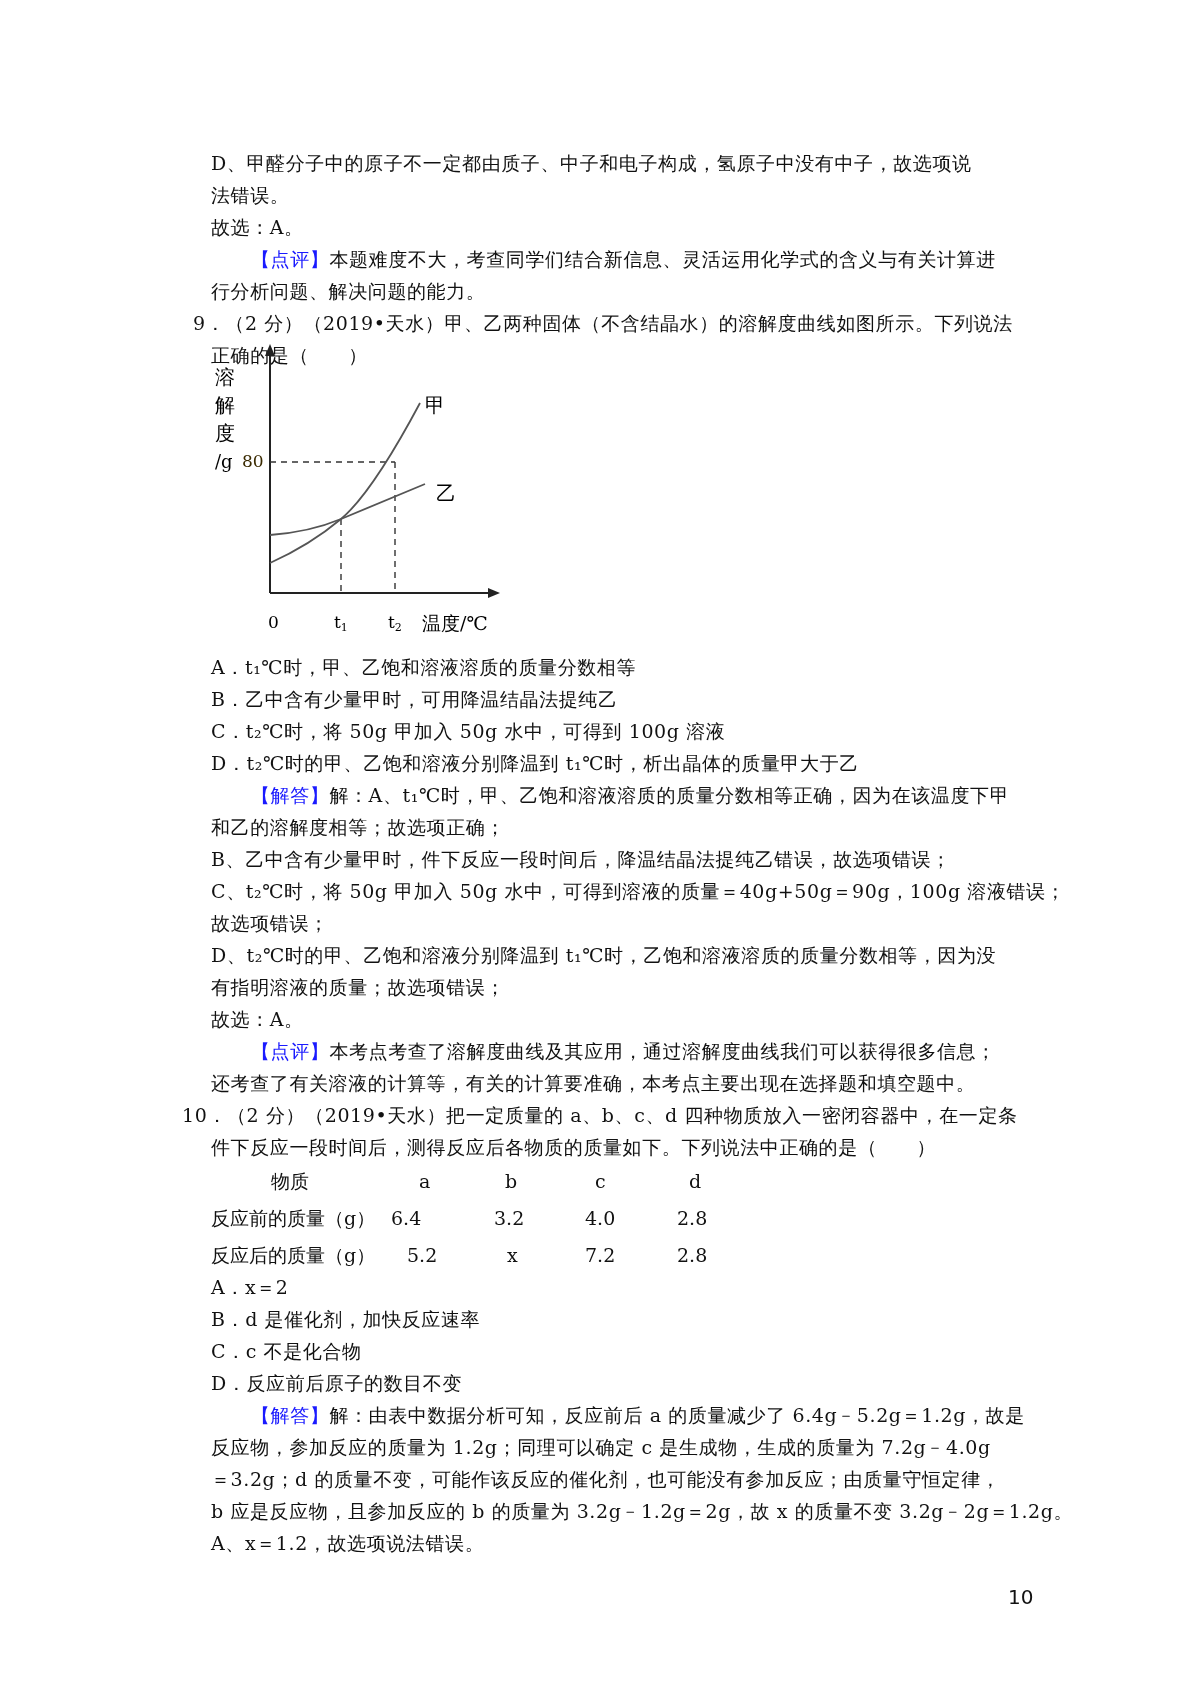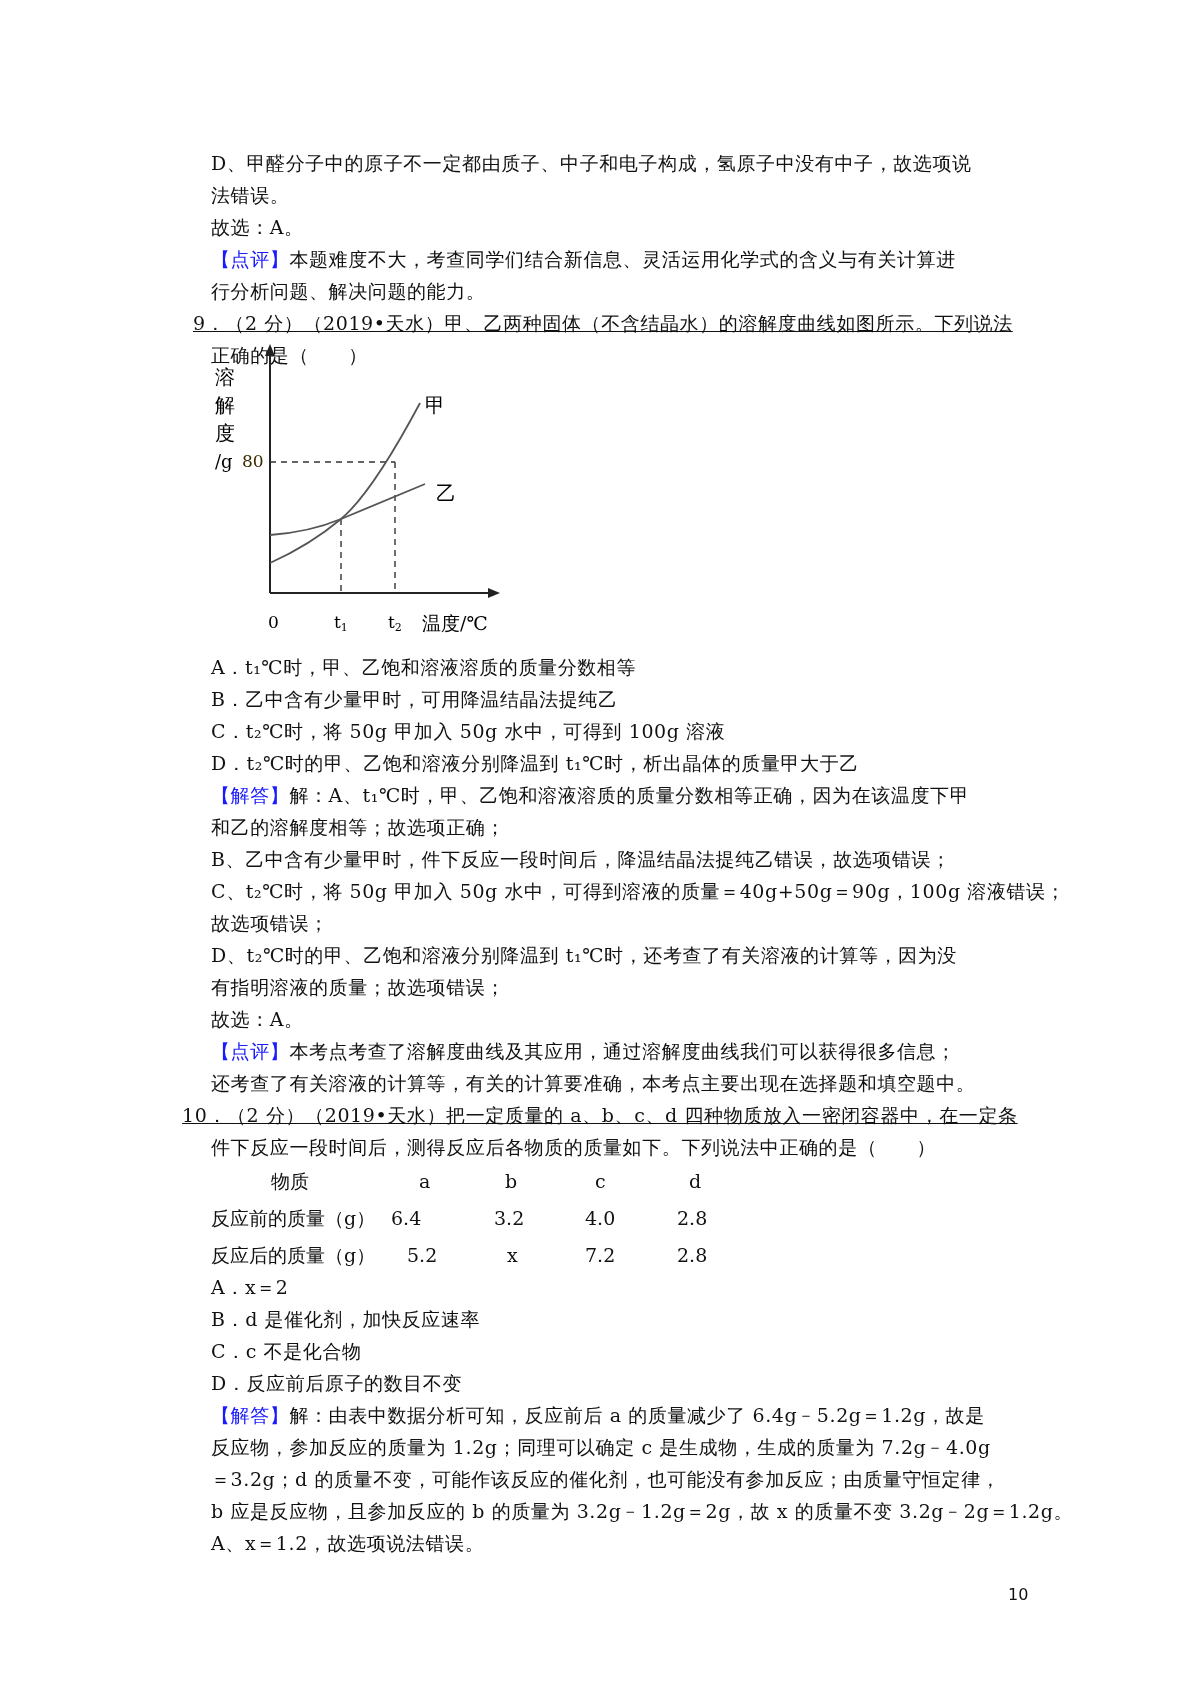--- a/index.html
+++ b/index.html
@@ -1,25 +1,25 @@
 <!DOCTYPE html>
 <html><head>
 <meta charset="utf-8">
 <style>
   html, body { margin:0; padding:0; background:#ffffff; }
   body { width:1200px; height:1698px; position:relative; overflow:hidden;
          font-family:"DejaVu Serif","Liberation Serif",serif; color:#111; }
   .line { position:absolute; left:211px; font-size:19px; line-height:30px; white-space:nowrap; letter-spacing:0.6px;text-align:right; }
-  .qnum { left:193px;text-decoration:underline; }
-  .tag { color:#1a1aff; }
+  .qnum { left:193px; }
+  .tag { color:#1a1aff;margin-left:40px; }
   .chart { position:absolute; left:205px; top:330px; width:320px; height:310px; }
   .chart text { font-family:"DejaVu Serif","Liberation Serif",serif; }
   .tbl { position:absolute; left:211px; font-size:19px; line-height:30px; }
   .tbl .cell { position:absolute; white-space:nowrap; }
-  .pagenum { position:absolute; left:1008px; top:1585px; font-family:"DejaVu Sans","Liberation Sans",sans-serif; font-size:16px; }
+  .pagenum { position:absolute; left:1008px; top:1585px; font-family:"DejaVu Sans","Liberation Sans",sans-serif; font-size:20px; }
 </style>
 </head>
 <body>
 
 <div>
 
   <div class="line" style="top:148px">D、甲醛分子中的原子不一定都由质子、中子和电子构成，氢原子中没有中子，故选项说</div>
   <div class="line" style="top:180px">法错误。</div>
   <div class="line" style="top:212px">故选：A。</div>
   <div class="line" style="top:244px"><span class="tag">【点评】</span><span>本题难度不大，考查同学们结合新信息、灵活运用化学式的含义与有关计算进</span></div>
@@ -58,21 +58,21 @@
   <div class="line" style="top:652px">A．t₁℃时，甲、乙饱和溶液溶质的质量分数相等</div>
   <div class="line" style="top:684px">B．乙中含有少量甲时，可用降温结晶法提纯乙</div>
   <div class="line" style="top:716px">C．t₂℃时，将 50g 甲加入 50g 水中，可得到 100g 溶液</div>
   <div class="line" style="top:748px">D．t₂℃时的甲、乙饱和溶液分别降温到 t₁℃时，析出晶体的质量甲大于乙</div>
 
   <div class="line" style="top:780px"><span class="tag">【解答】</span><span>解：A、t₁℃时，甲、乙饱和溶液溶质的质量分数相等正确，因为在该温度下甲</span></div>
   <div class="line" style="top:812px">和乙的溶解度相等；故选项正确；</div>
   <div class="line" style="top:844px">B、乙中含有少量甲时，件下反应一段时间后，降温结晶法提纯乙错误，故选项错误；</div>
   <div class="line" style="top:876px">C、t₂℃时，将 50g 甲加入 50g 水中，可得到溶液的质量＝40g+50g＝90g，100g 溶液错误；</div>
   <div class="line" style="top:908px">故选项错误；</div>
-  <div class="line" style="top:940px">D、t₂℃时的甲、乙饱和溶液分别降温到 t₁℃时，还考查了有关溶液的计算等，因为没</div>
+  <div class="line" style="top:940px">D、t₂℃时的甲、乙饱和溶液分别降温到 t₁℃时，乙饱和溶液溶质的质量分数相等，因为没</div>
   <div class="line" style="top:972px">有指明溶液的质量；故选项错误；</div>
   <div class="line" style="top:1004px">故选：A。</div>
 
   <div class="line" style="top:1036px"><span class="tag">【点评】</span><span>本考点考查了溶解度曲线及其应用，通过溶解度曲线我们可以获得很多信息；</span></div>
   <div class="line" style="top:1068px">还考查了有关溶液的计算等，有关的计算要准确，本考点主要出现在选择题和填空题中。</div>
 
   <div class="line qnum" style="left:182px;top:1100px">10．（2 分）（2019•天水）把一定质量的 a、b、c、d 四种物质放入一密闭容器中，在一定条</div>
   <div class="line" style="top:1132px">件下反应一段时间后，测得反应后各物质的质量如下。下列说法中正确的是（　　）</div>
 
   <div class="tbl" style="top:1166px">

